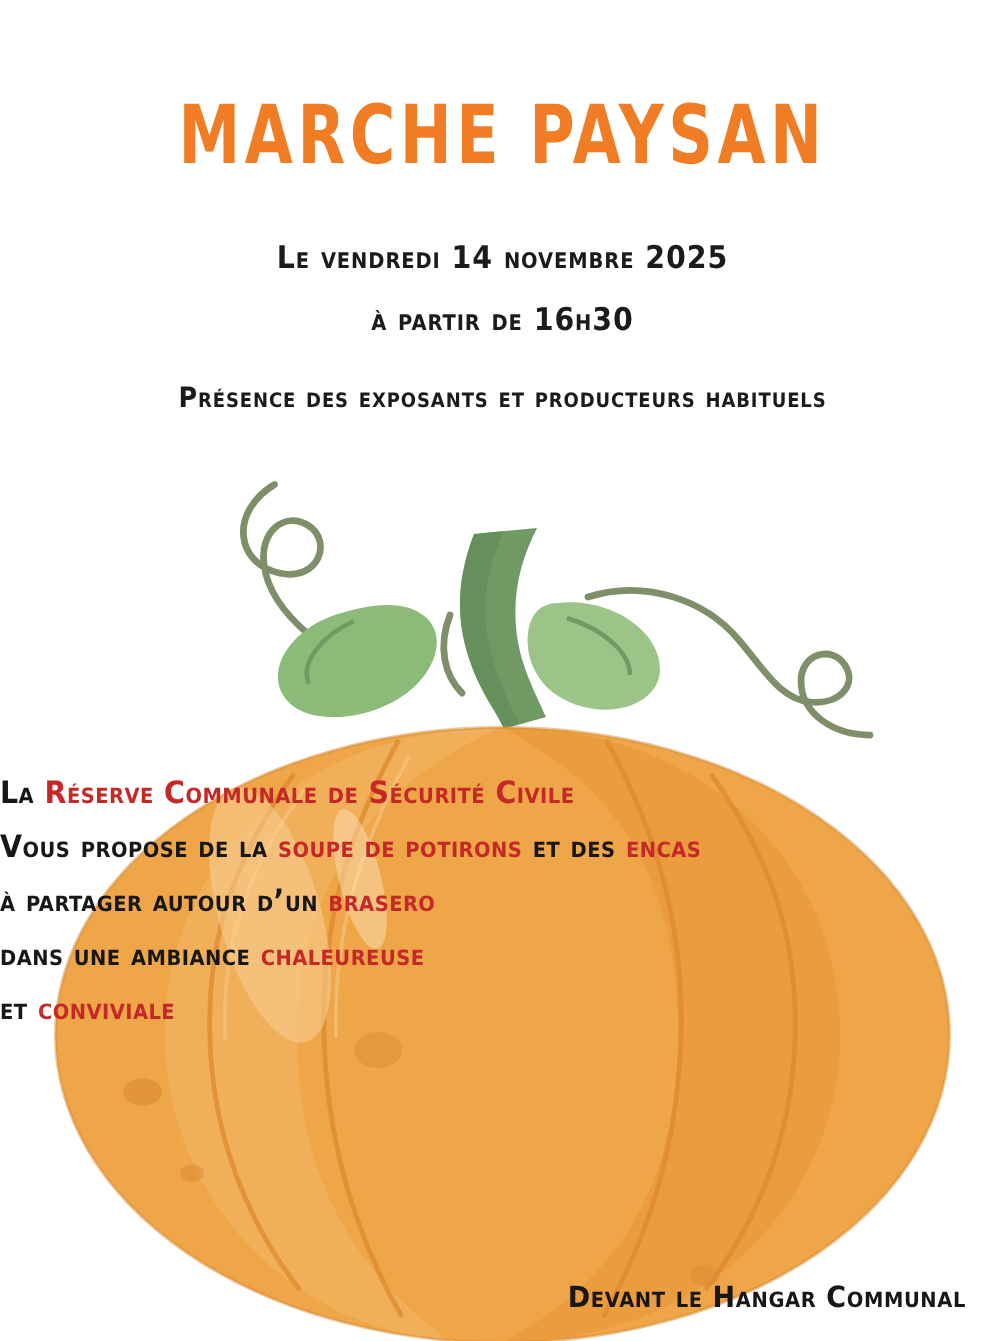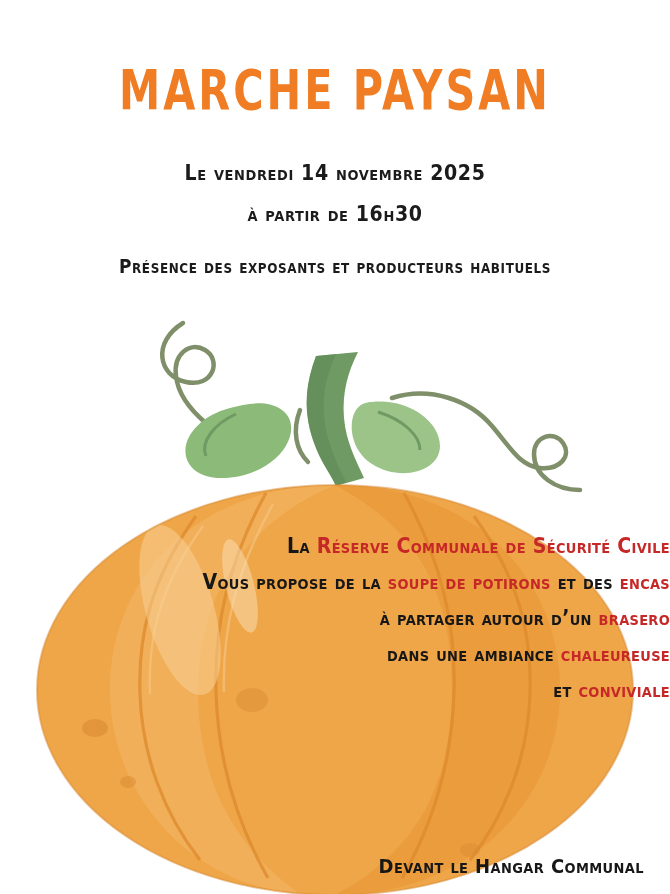--- a/index.html
+++ b/index.html
@@ -64,23 +64,23 @@
     left: 0;
     top: 290px;
     width: 670px;
     height: 604px;
   }
 
   
   .body-text {
     position: absolute;
     left: 0;
-    top: 536px;
+    top: 520px;
     width: 100%;
-    text-align: right;
+    text-align: left;
     z-index: 5;
   }
   .body-line {
     font-family: "DejaVu Sans", sans-serif;
     font-weight: bold;
     font-size: 19px;
     color: #171717;
     line-height: 1.0;
     margin-bottom: 17px;
     letter-spacing: 0.3px;

